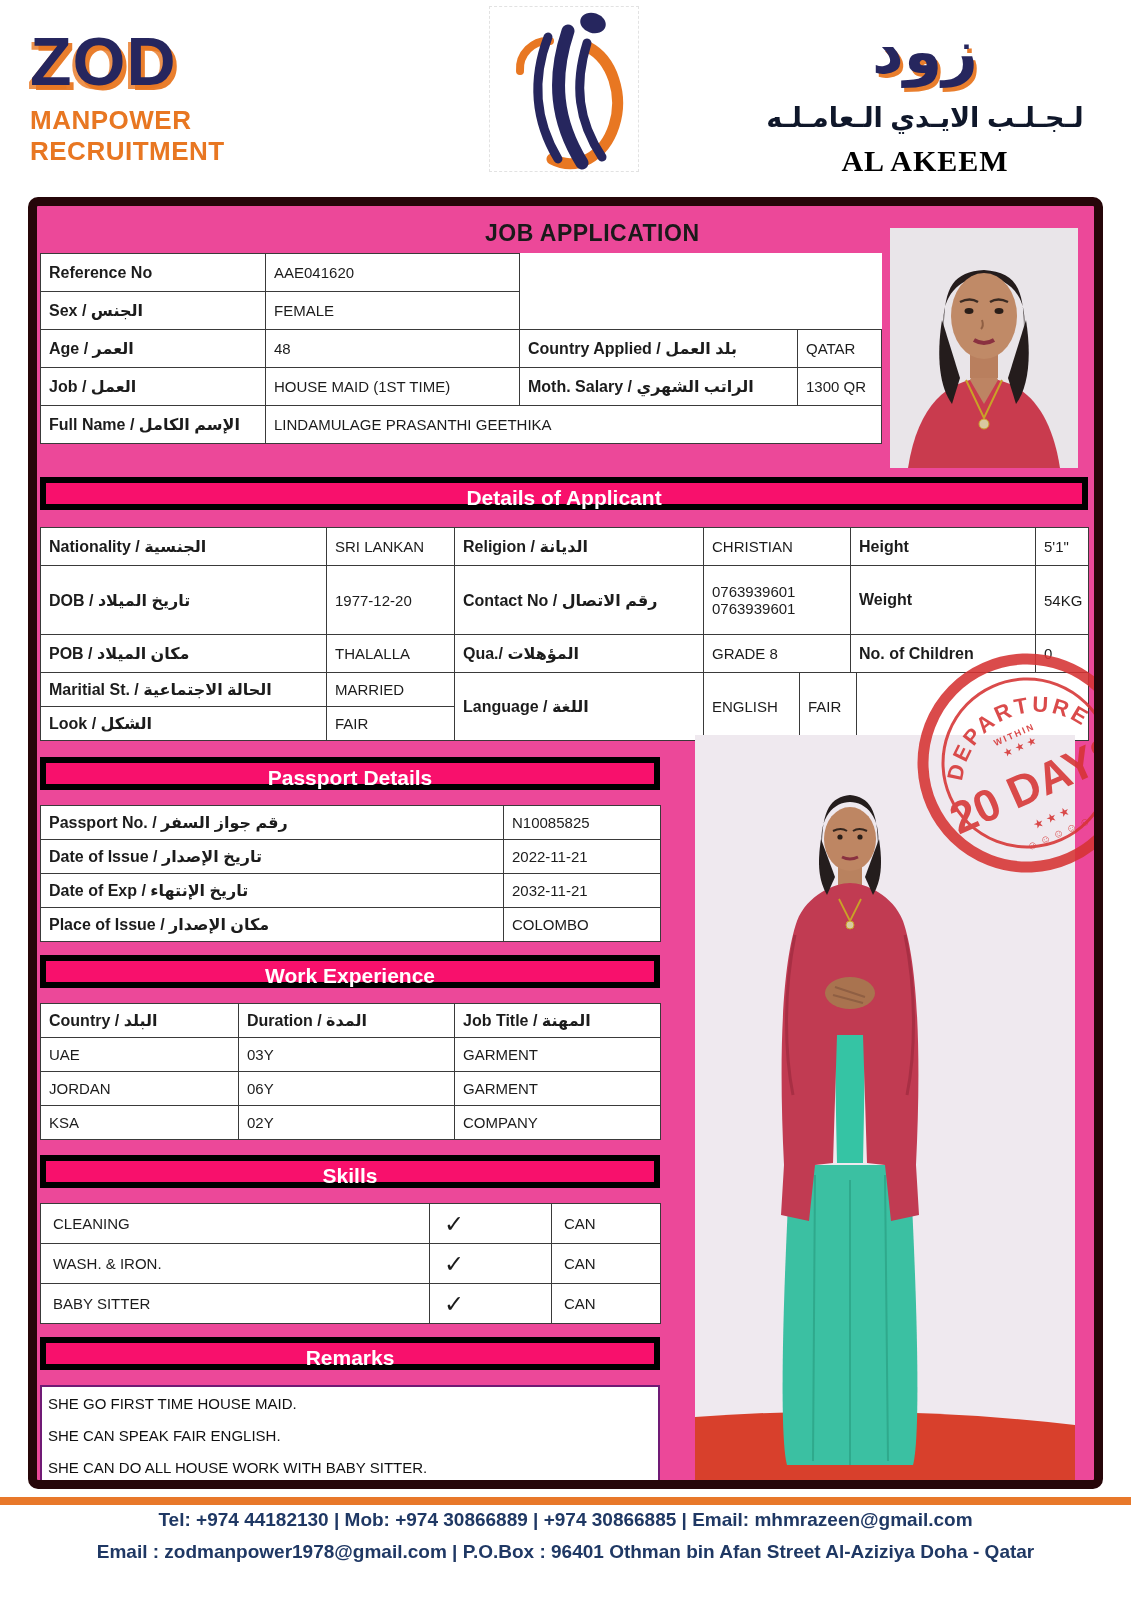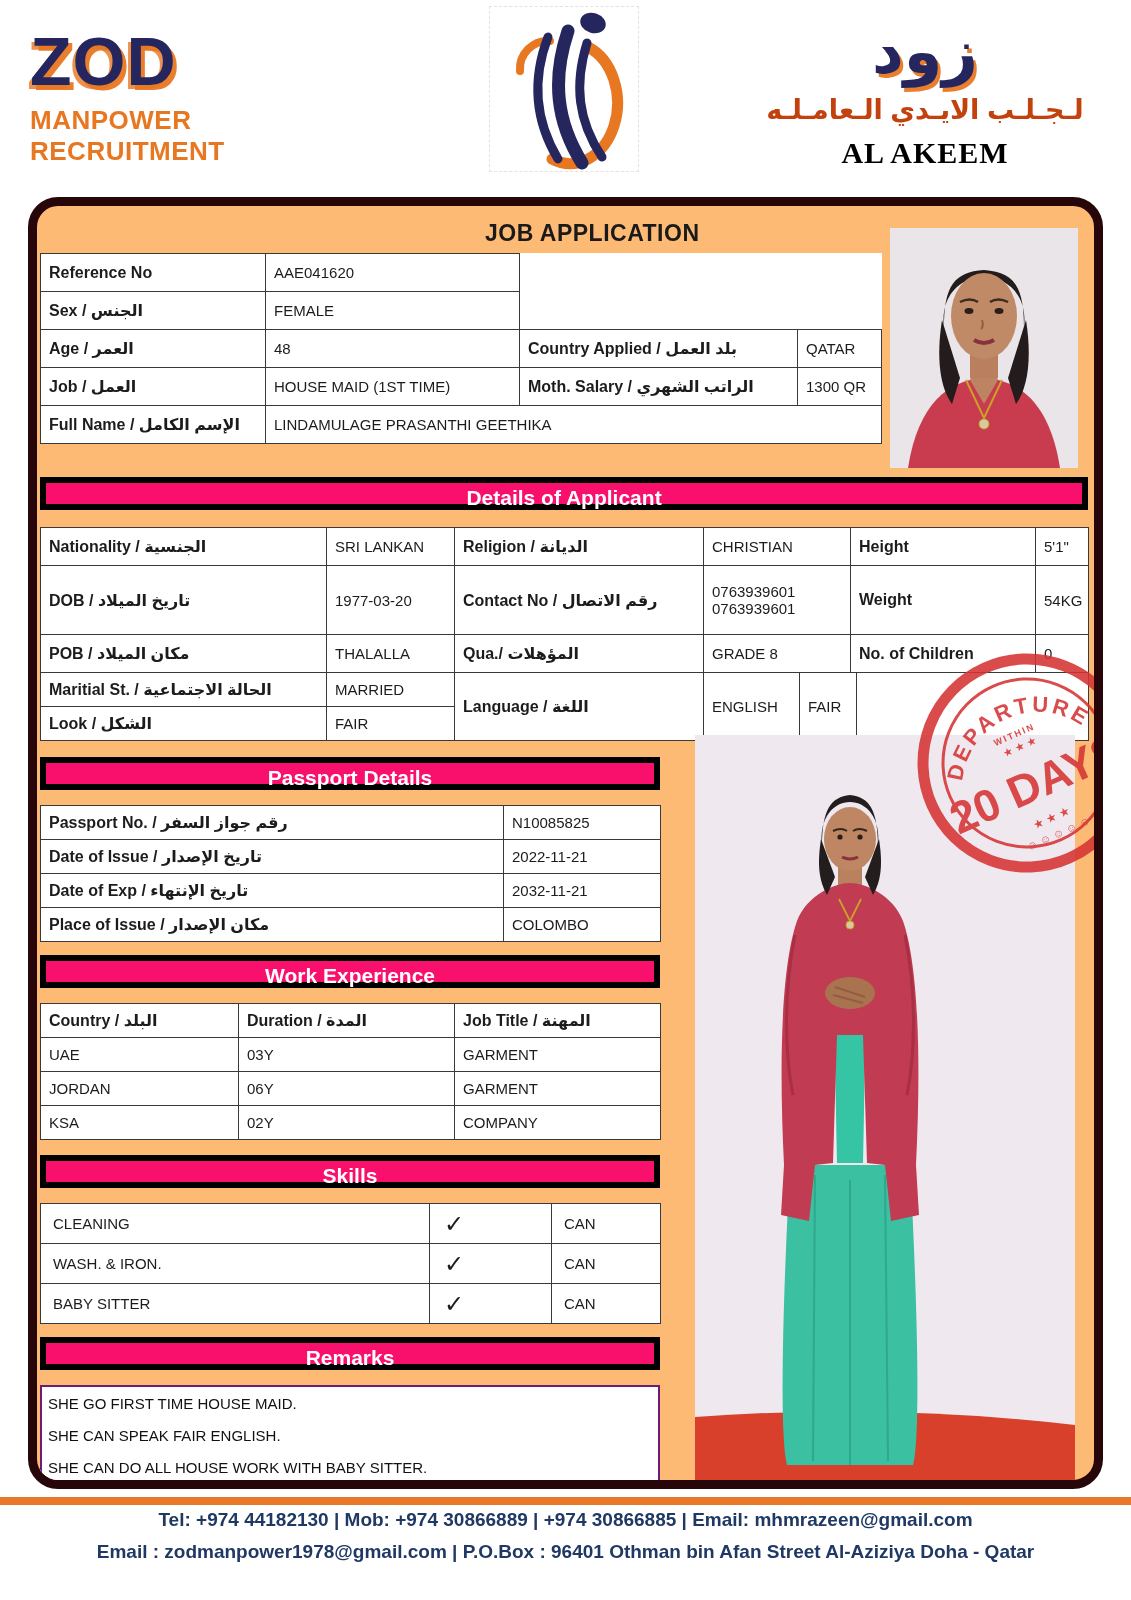--- a/index.html
+++ b/index.html
@@ -15,27 +15,27 @@
     font-size:68px;font-weight:bold;color:#26265E;line-height:1.05;letter-spacing:1px;
     text-shadow:4px 5px 0 rgba(232,119,34,.95),-3px 4px 0 rgba(232,119,34,.8);
   }
   .brand-sub{font-size:26px;font-weight:bold;color:#E87722;margin-top:8px;letter-spacing:.5px;}
   .logo-box{left:489px;top:6px;width:148px;height:164px;border:1px dashed #e2e2e2;background:#fff;}
   .arabic-block{left:745px;top:18px;width:360px;text-align:center;}
   .arabic-brand{
     font-size:62px;font-weight:bold;color:#26265E;line-height:1.1;
     text-shadow:3px 4px 0 rgba(232,119,34,.95);
   }
-  .arabic-sub{font-size:27px;font-weight:bold;color:#c2410c;margin-top:8px;}
+  .arabic-sub{font-size:27px;font-weight:bold;color:#0f172a;margin-top:16px;}
   .latin-name{font-family:"Liberation Serif",serif;font-size:30px;font-weight:bold;color:#000;margin-top:10px;letter-spacing:1px;}
 
   
   .sheet{
     left:28px;top:197px;width:1075px;height:1292px;box-sizing:border-box;
-    border:9px solid #260609;border-radius:30px;background:#fdba74;overflow:hidden;
+    border:9px solid #260609;border-radius:10px;background:#ec4899;overflow:hidden;
   }
   .form-title{left:448px;top:14px;font-size:23px;font-weight:bold;letter-spacing:.5px;color:#1a1a1a;}
 
   table.tbl{border-collapse:collapse;table-layout:fixed;background:#fff;}
   .tbl td{
     border:1px solid #3a3a3a;padding:0 8px;font-size:15px;color:#1c1c1c;
     box-sizing:border-box;vertical-align:middle;overflow:hidden;white-space:nowrap;
   }
   .tbl td.lbl{font-weight:bold;font-size:16px;}
   .tbl td.nb{border:none;}
@@ -163,21 +163,21 @@
           <tr class="h38">
         <td class="lbl">Nationality / الجنسية</td>
         <td>SRI LANKAN</td>
         <td class="lbl">Religion / الديانة</td>
         <td>CHRISTIAN</td>
         <td class="lbl">Height</td>
         <td>5'1"</td>
       </tr>
       <tr>
         <td class="lbl" style="height:69px">DOB / تاريخ الميلاد</td>
-        <td>1977-03-20</td>
+        <td>1977-12-20</td>
         <td class="lbl">Contact No / رقم الاتصال</td>
         <td>
           <div>0763939601</div>
           <div>0763939601</div>
         </td>
         <td class="lbl">Weight</td>
         <td>54KG</td>
       </tr>
       <tr class="h38">
         <td class="lbl">POB / مكان الميلاد</td>

